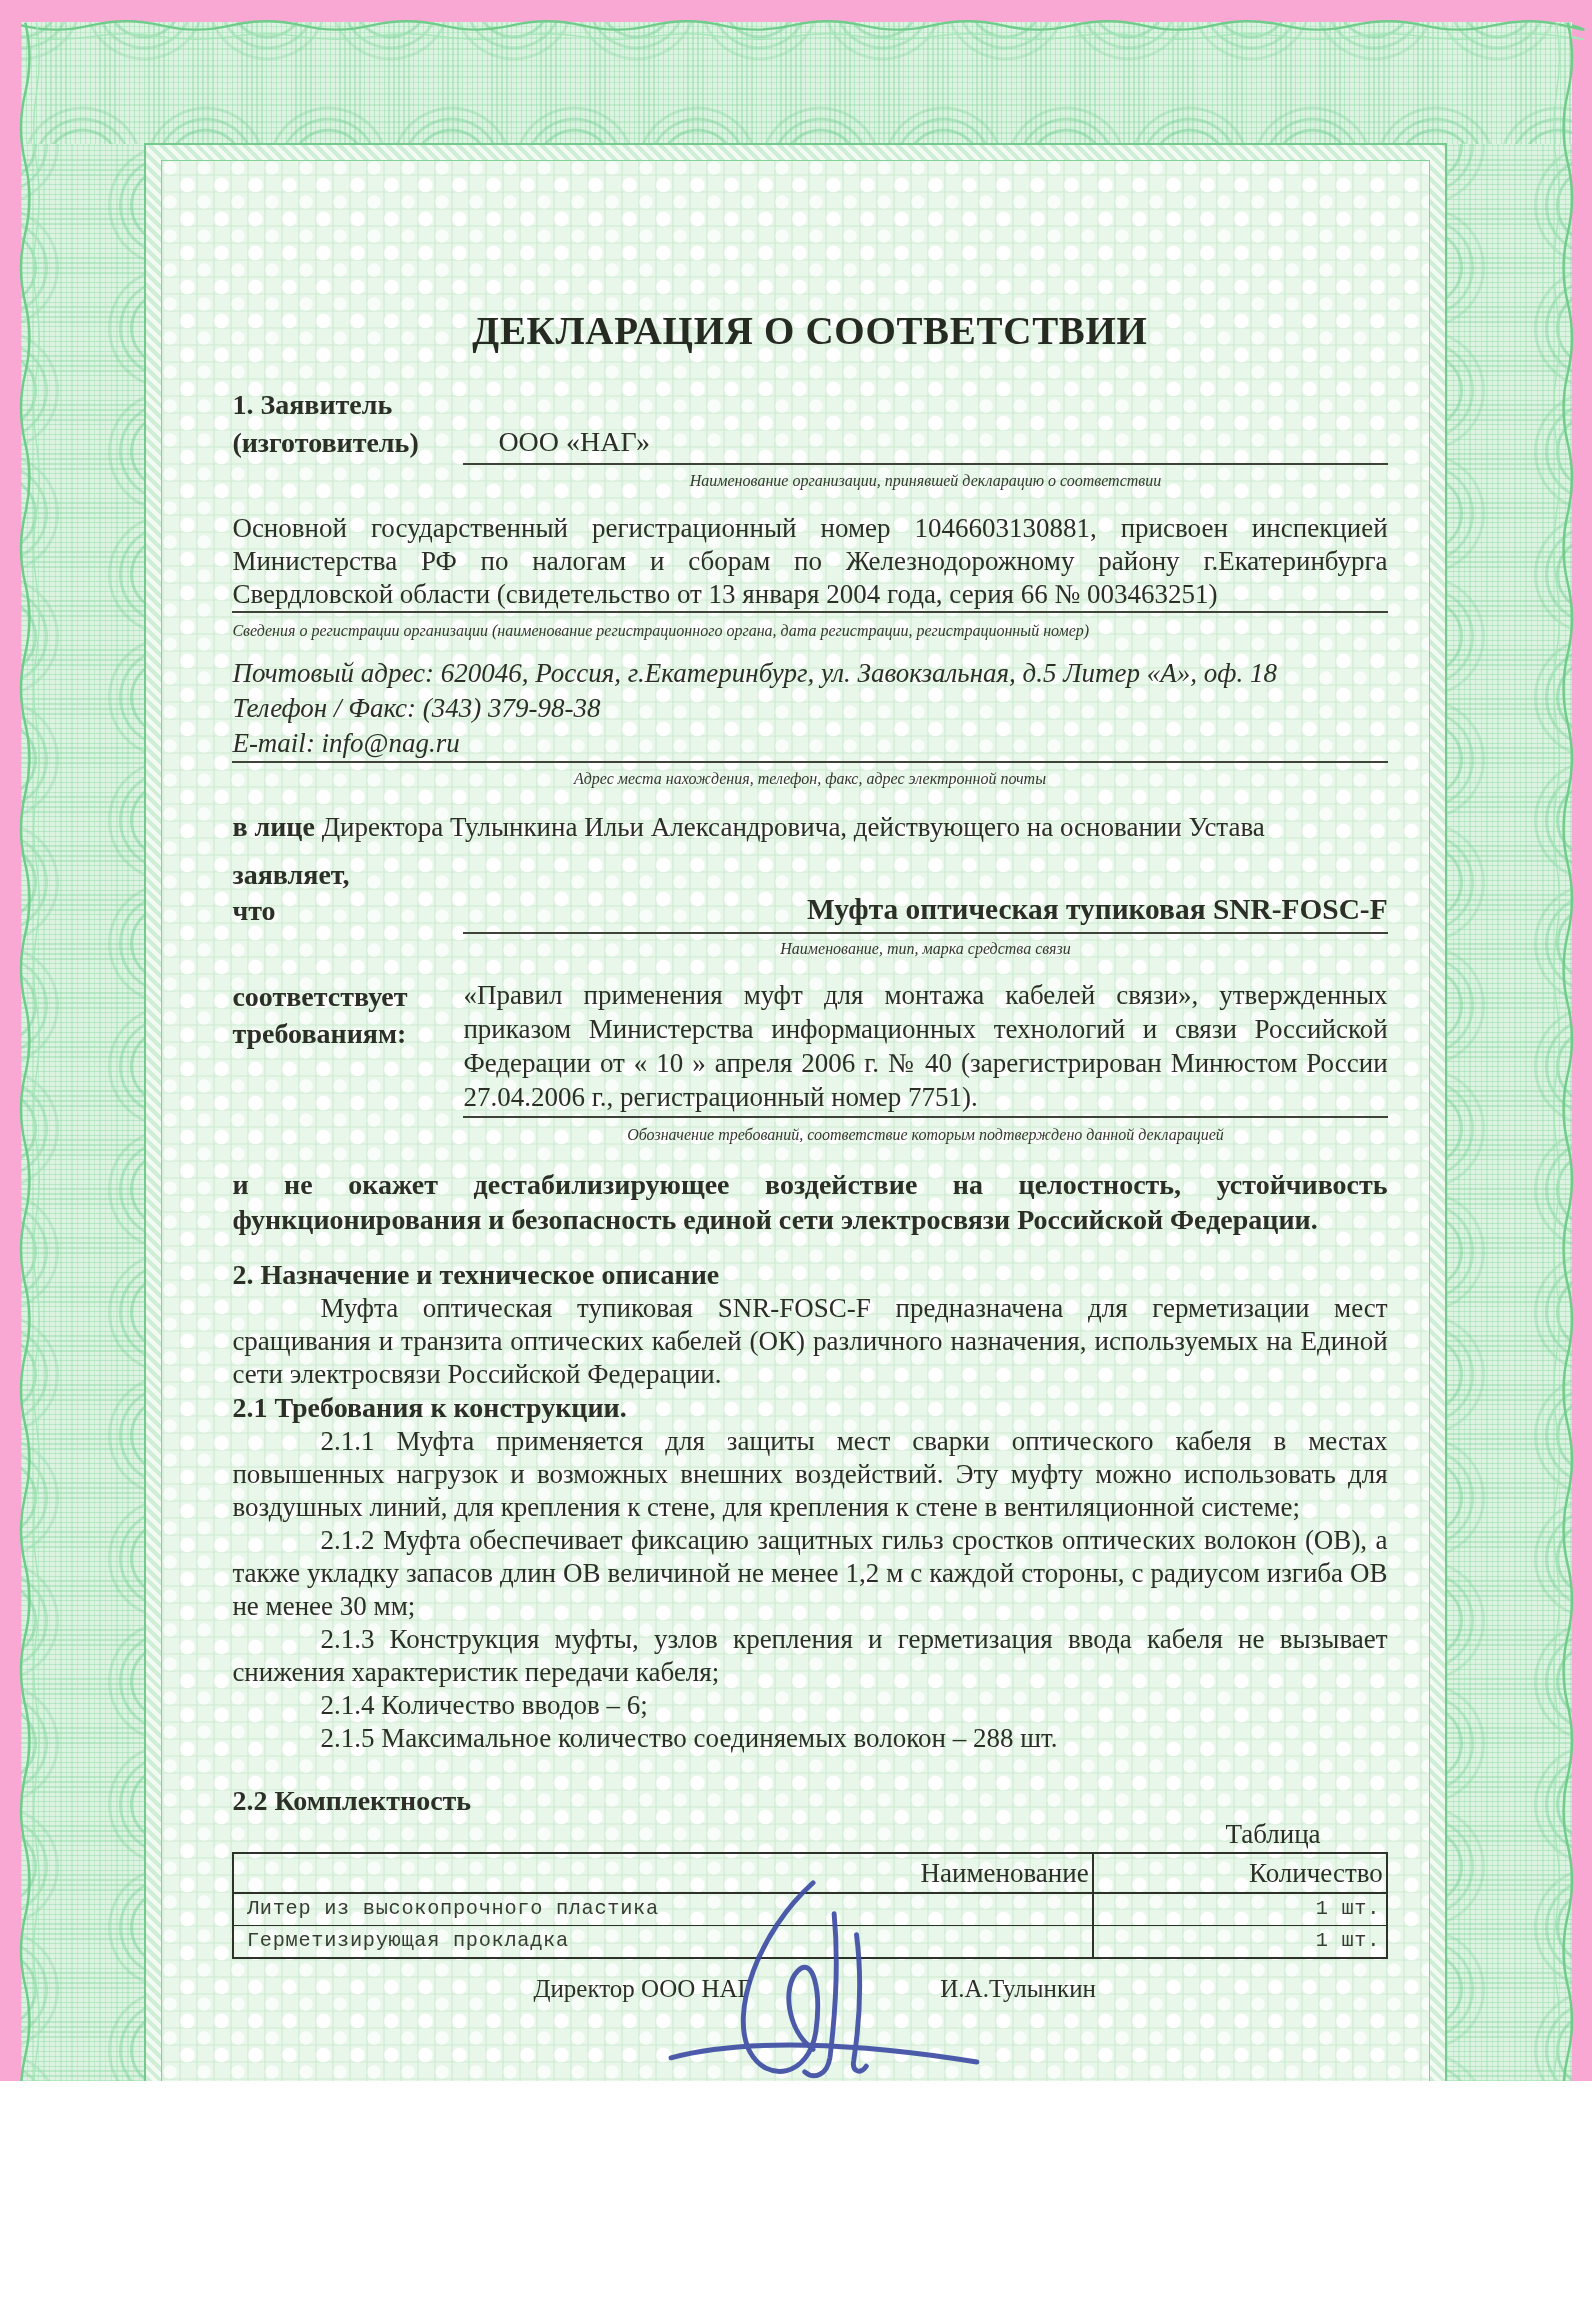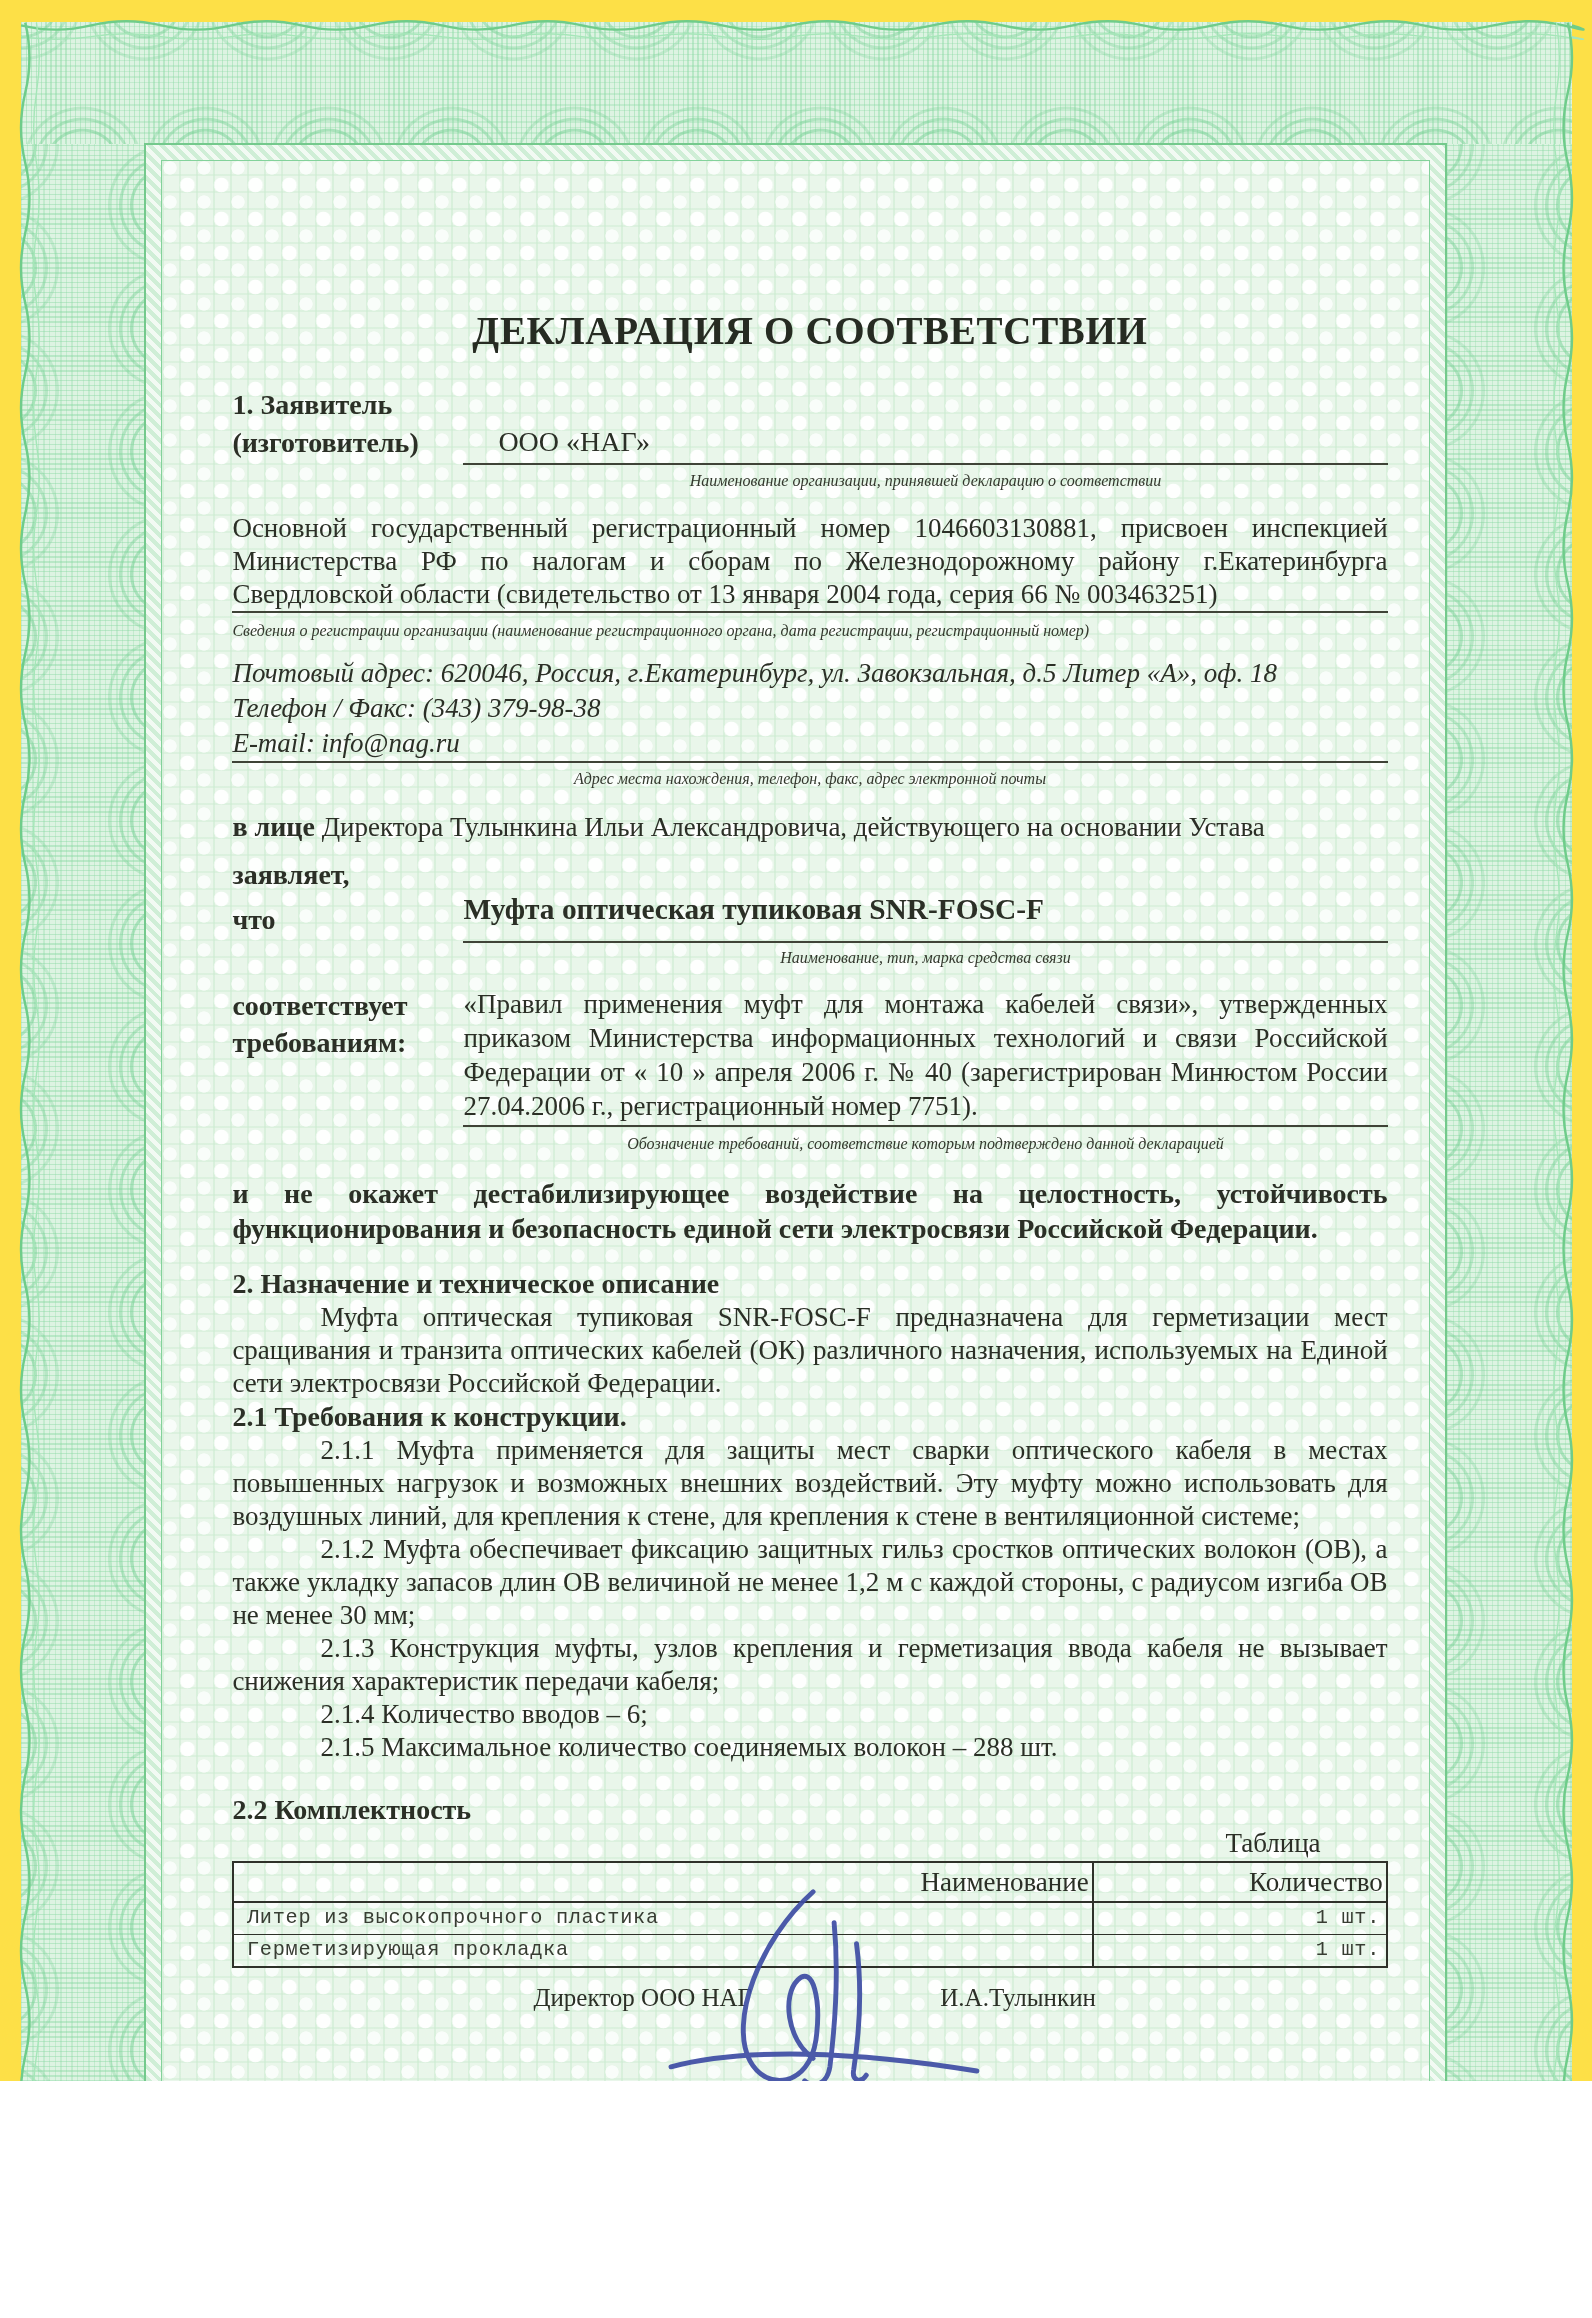--- a/index.html
+++ b/index.html
@@ -1,18 +1,18 @@
 <!DOCTYPE html>
 <html style="font-size:11.2px"><head>
 <meta charset="utf-8">
 <style>
   html,body{margin:0;padding:0;background:#ffffff;}
   .page{
     position:relative;width:1593px;height:2081px;overflow:hidden;
-    background:#fde047;
+    background:#f9a8d4;
     font-family:"Liberation Serif", serif;
     color:#2b2f26;
   }
   
   .band{position:absolute;background-color:#ddf3e2;}
   .band-h{
     background-image:
       radial-gradient(circle at 50% 118%, rgba(255,255,255,0) 35px, rgba(118,208,148,.50) 36px 38px, rgba(255,255,255,0) 39px 46px, rgba(118,208,148,.42) 47px 49px, rgba(255,255,255,0) 50px 57px, rgba(118,208,148,.32) 58px 60px, rgba(255,255,255,0) 61px),
       radial-gradient(circle at 50% -18%, rgba(255,255,255,0) 35px, rgba(118,208,148,.45) 36px 38px, rgba(255,255,255,0) 39px 46px, rgba(118,208,148,.36) 47px 49px, rgba(255,255,255,0) 50px 57px, rgba(118,208,148,.28) 58px 60px, rgba(255,255,255,0) 61px),
       repeating-linear-gradient(90deg, rgba(134,216,160,.42) 0 1.4px, rgba(255,255,255,0) 1.4px 4.9px),
@@ -63,21 +63,21 @@
   .row{display:flex;}
   .lbl-col{width:231px;flex:0 0 231px;font-weight:bold;font-size:28px;}
   .val-col{flex:1;}
   
   .apl-row{align-items:flex-end;margin-top:2.8px;}
   .apl-row .lbl-col{line-height:34px;padding-bottom:5.6px;}
   .apl-val{border-bottom:2.1px solid #3f4337;padding:0 0 4.2px 35px;font-size:28px;line-height:34px;}
   
   .prod-row{align-items:flex-end;margin-top:0;}
   .prod-row .lbl-col{line-height:34px;padding-bottom:5.6px;}
-  .prod-val{border-bottom:2.1px solid #3f4337;text-align:left;font-weight:bold;font-size:29.4px;line-height:35px;padding-bottom:14px;}
+  .prod-val{border-bottom:2.1px solid #3f4337;text-align:right;font-weight:bold;font-size:29.4px;line-height:35px;padding-bottom:5px;}
   
   .conf-row{margin-top:15.4px;align-items:flex-start;}
   .conf-row .lbl-col{line-height:37px;}
   .conf-txt{font-size:27px;line-height:34px;text-align:justify;border-bottom:2.1px solid #3f4337;padding-bottom:1.4px;}
   .just{text-align:justify;}
   .indent{text-indent:88px;}
   .bold-par{font-weight:bold;font-size:28px;line-height:35px;text-align:justify;}
   
   .tbl-label{font-size:27px;line-height:31px;text-align:right;margin:1.4px 67px 0 0;}
   table.kit{border-collapse:collapse;width:100%;margin-top:1.4px;background:transparent;}

